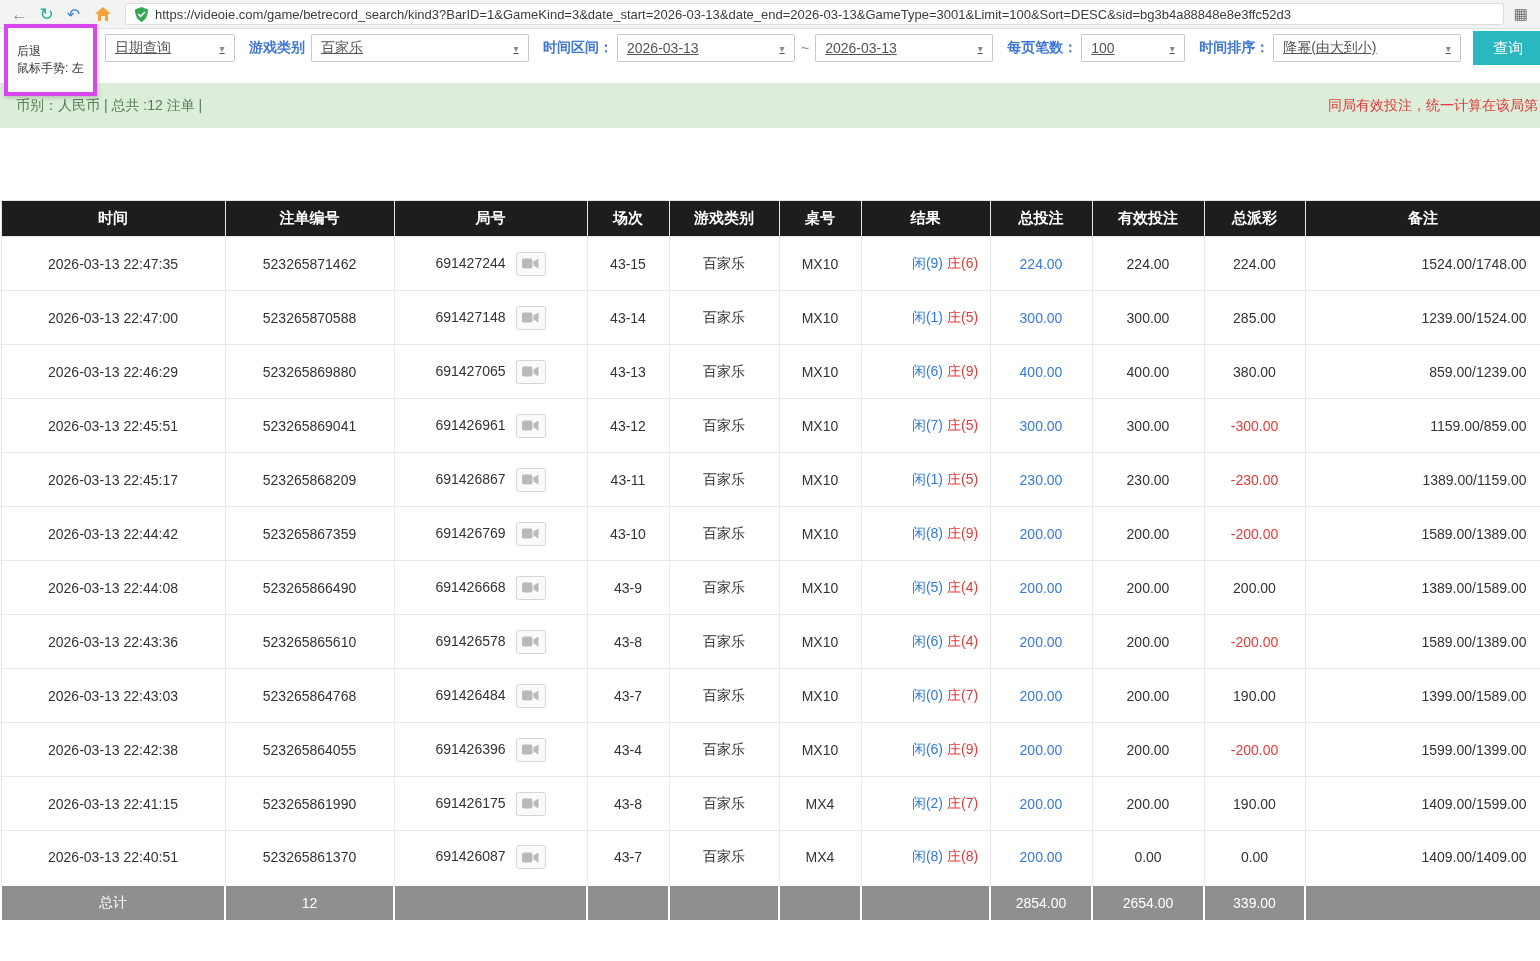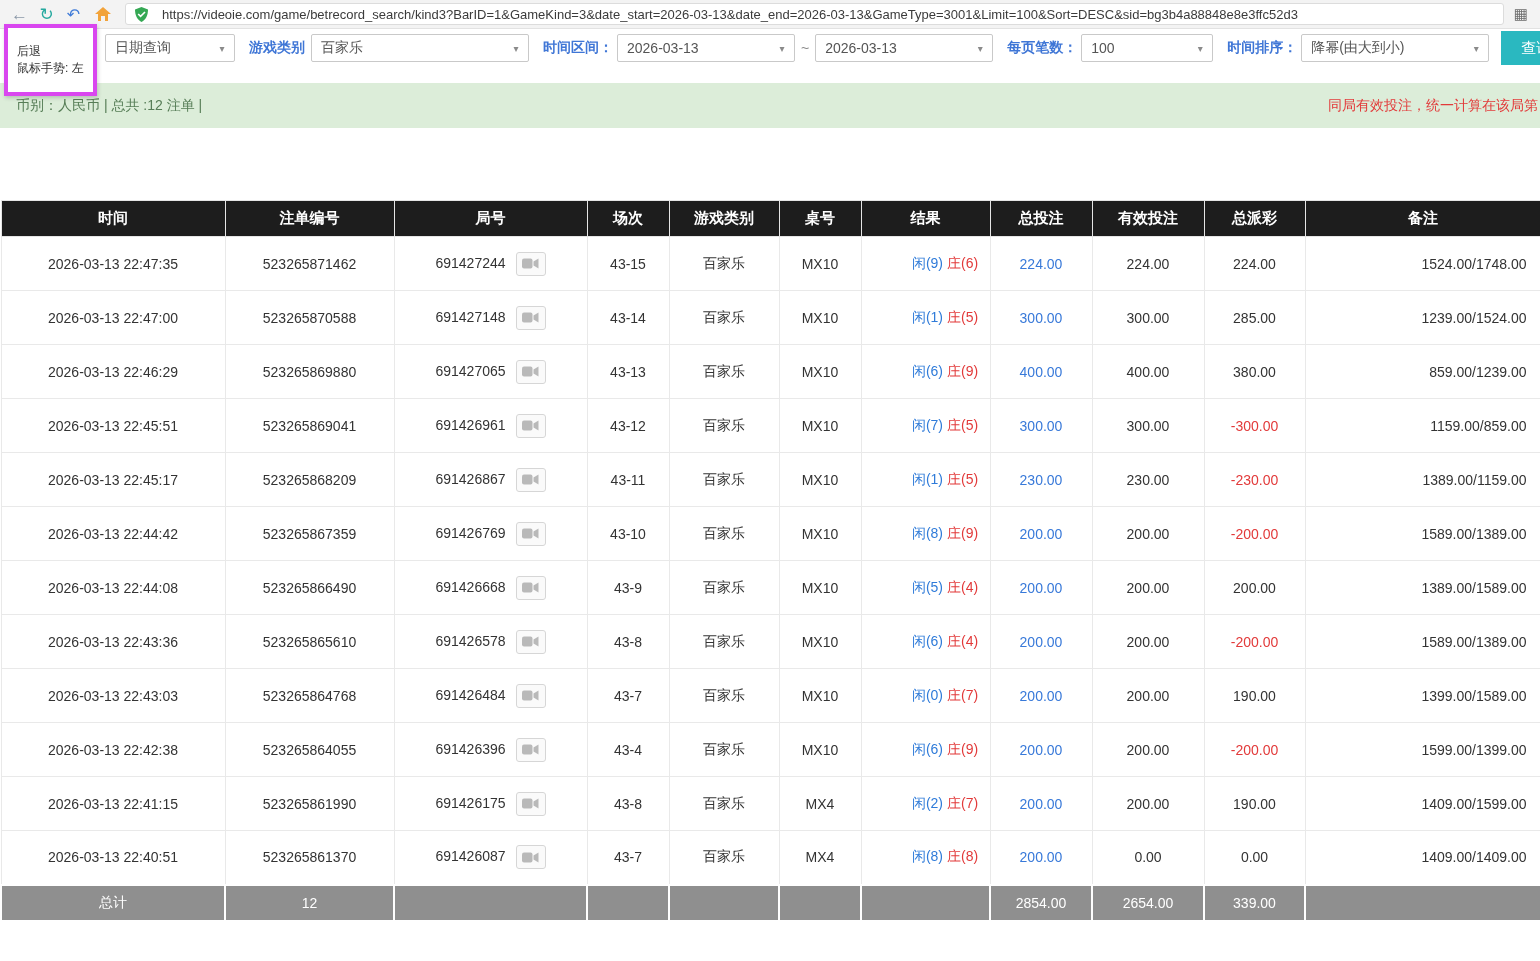--- a/index.html
+++ b/index.html
@@ -9,31 +9,31 @@
 
   
   .chrome { display:flex; align-items:center; height:29px; background:#f3f3f3; border-bottom:1px solid #e2e2e2; padding:0 6px; }
   .nav-ico { width:27px; text-align:center; font-size:17px; line-height:27px; cursor:pointer; user-select:none; }
   .ico-back { color:#8b98a8; }
   .ico-reload { color:#26a99f; }
   .ico-undo { color:#3f7bd8; font-size:16px; }
   .ico-home { margin:0 2px 0 8px; display:flex; align-items:center; cursor:pointer; }
   .urlbar { flex:1; display:flex; align-items:center; height:22px; background:#fff; border:1px solid #dcdcdc; border-radius:3px; margin:0 10px 0 12px; padding:0 9px; overflow:hidden; }
   .shield { margin-right:7px; display:flex; flex:none; }
-  .url-text { font-size:13px; color:#3b3b3b; white-space:nowrap;margin-left:7px; }
+  .url-text { font-size:13px; color:#3b3b3b; white-space:nowrap; }
   .grid-ico { color:#6d6d6d; font-size:15px; margin-right:6px; cursor:pointer; }
 
   
   .tooltip { position:absolute; left:4px; top:24px; z-index:30; background:#fff; border:4px solid #d946ef; box-shadow:1px 2px 4px rgba(0,0,0,.18); padding:15px 9px; font-size:12px; color:#333; line-height:17px; white-space:nowrap; }
 
   
   .filterbar { display:flex; align-items:center; height:38px; padding-left:105px; background:#fff; white-space:nowrap; }
   .flabel { color:#3f76d6; font-size:14px; font-weight:bold; flex:none; }
   .ml14 { margin-left:14px; } .ml6 { margin-left:6px; } .ml4 { margin-left:4px; }
-  .sel { display:flex; align-items:center; justify-content:space-between; height:28px; border:1px solid #c9c9c9; border-radius:2px; background:#fff; font-size:14px; color:#555; padding-left:9px; flex:none; cursor:pointer; }
+  .sel { display:flex; align-items:center; justify-content:space-between; height:28px; border:1px solid #c9c9c9; border-radius:2px; background:#fff; font-size:14px; color:#555; padding-left:9px; flex:none; cursor:pointer;text-decoration:underline; }
   .sel-val { overflow:hidden; white-space:nowrap; }
   .sel-arrow { width:24px; text-align:center; color:#8a8a8a; font-size:10px; flex:none; }
   .tilde { color:#888; font-size:14px; margin:0 6px; }
   .search-btn { height:34px; width:70px; background:#2ab8c0; color:#fff; font-size:15px; border:none; margin-left:12px; flex:none; cursor:pointer; }
 
   
   .greenbar { margin-top:16px; height:45px; background:#dcedd9; display:flex; align-items:center; justify-content:space-between; padding:0 2px 0 16px; font-size:14px; overflow:hidden; }
   .green-left { color:#567d56; white-space:nowrap; }
   .green-right { color:#e23a3a; white-space:nowrap; }
 
@@ -95,21 +95,21 @@
     <div class="sel ml4" style="width:178px">
       <span class="sel-val">2026-03-13</span>
       <span class="sel-arrow">▾</span>
     </div>
     <span class="tilde">~</span>
     <div class="sel" style="width:178px">
       <span class="sel-val">2026-03-13</span>
       <span class="sel-arrow">▾</span>
     </div>
     <span class="flabel ml14">每页笔数：</span>
-    <div class="sel ml4" style="width:132px">
+    <div class="sel ml4" style="width:104px">
       <span class="sel-val">100</span>
       <span class="sel-arrow">▾</span>
     </div>
     <span class="flabel ml14">时间排序：</span>
     <div class="sel ml4" style="width:188px">
       <span class="sel-val">降幂(由大到小)</span>
       <span class="sel-arrow">▾</span>
     </div>
     <button class="search-btn">查询</button>
   </div>

